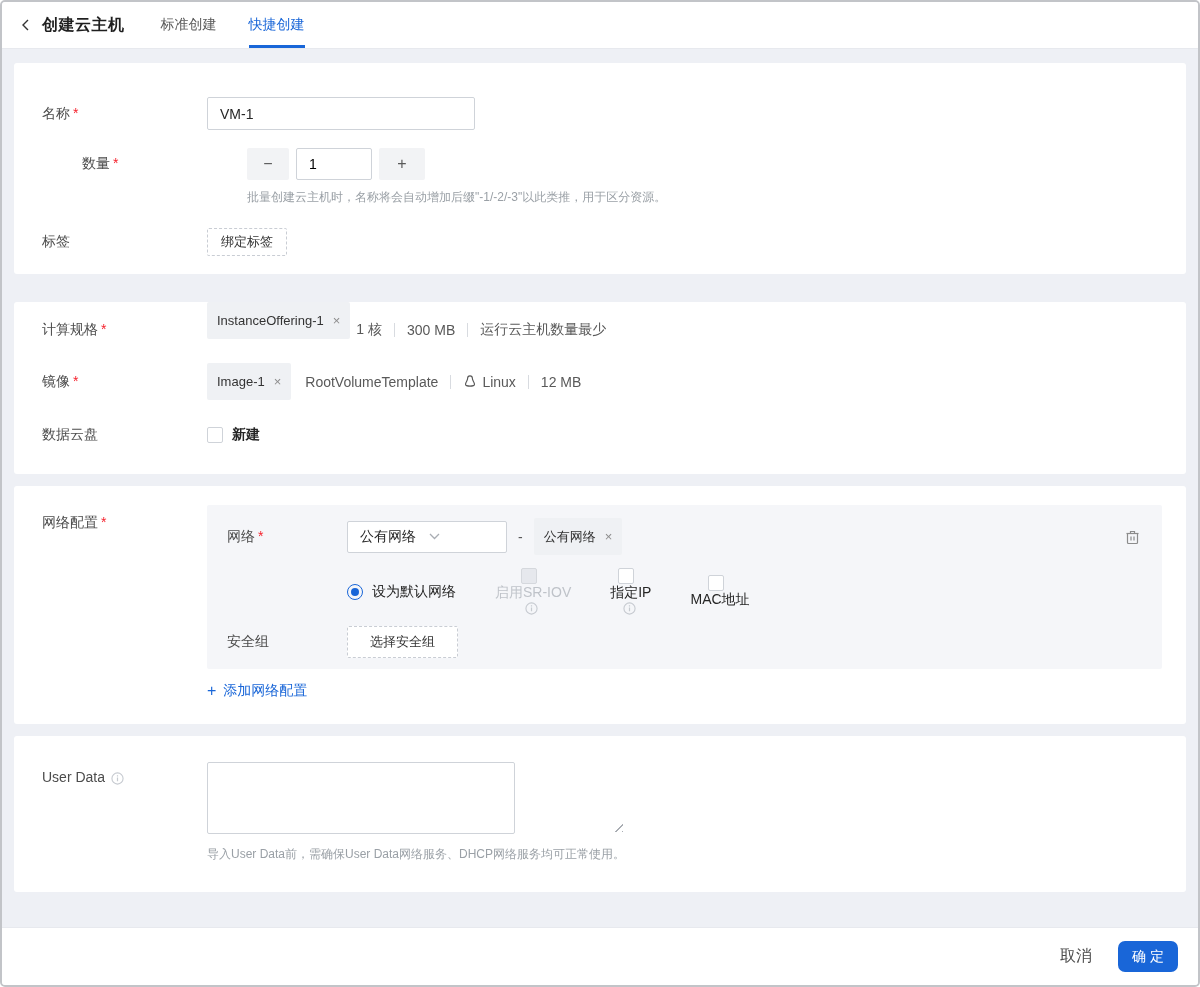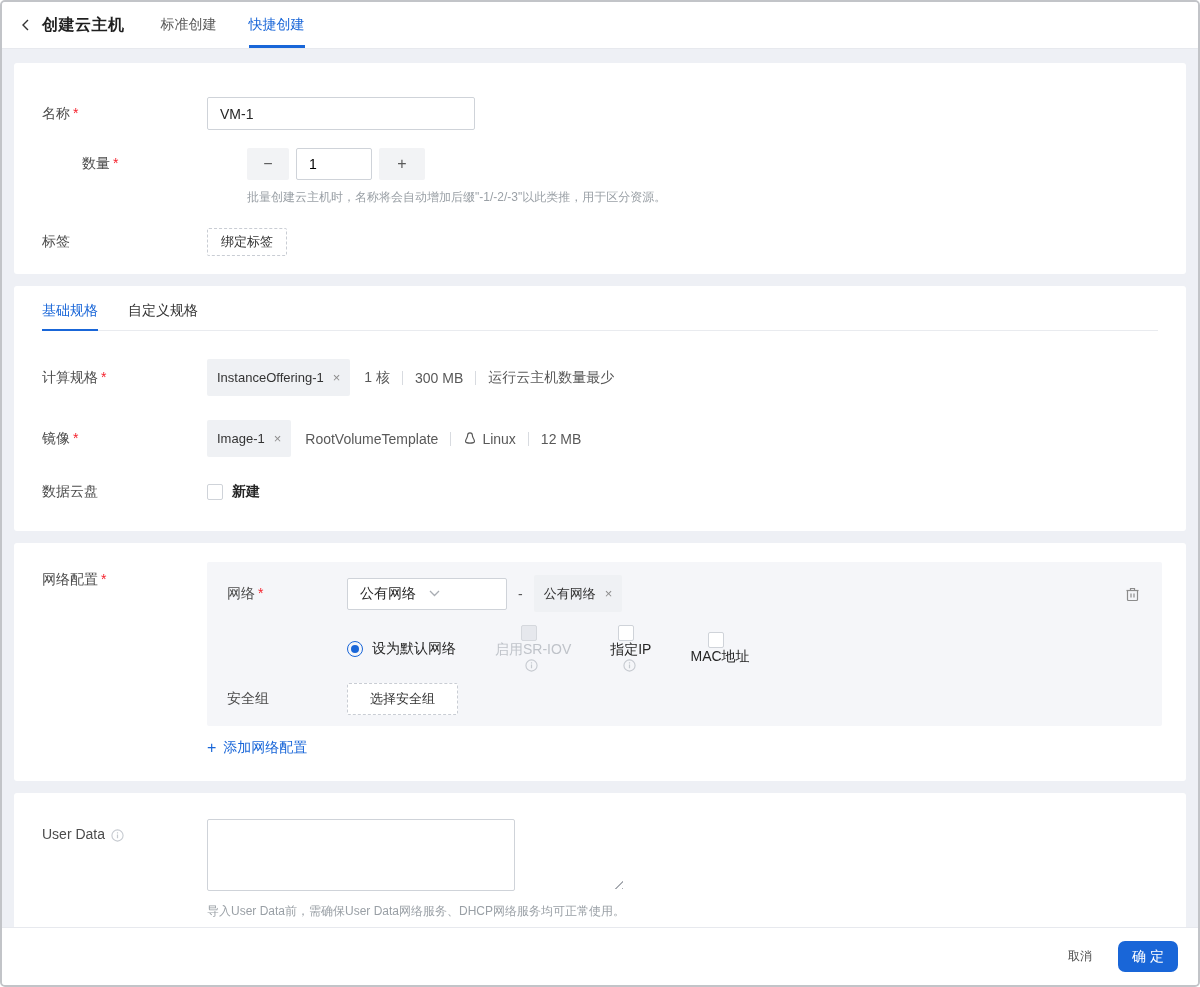--- a/index.html
+++ b/index.html
@@ -37,21 +37,21 @@
 
   
   .card2 { padding:0 28px 30px 28px; }
   .inner-tabs { border-bottom:1px solid #e9ebef; display:flex; padding-top:16px; }
   .inner-tab { margin-right:30px; padding-bottom:9px; color:#333; cursor:pointer; border-bottom:2px solid transparent; margin-bottom:-1px; }
   .inner-tab.active { color:#1966d8; border-bottom-color:#1966d8; }
   .tagchip { display:inline-flex; align-items:center; background:#eff1f4; border-radius:2px; height:37px; padding:0 10px; font-size:13px; color:#333; }
   .tagchip .x { margin-left:9px; color:#8c8c8c; font-size:13px; cursor:pointer; line-height:1; }
   .meta { display:flex; align-items:center; color:#595959; }
   .vdiv { width:1px; height:14px; background:#d8dbe0; margin:0 12px; }
-  .row-gap28 { margin-top:28px; }
+  .row-gap28 { margin-top:28px;align-items:flex-end; }
   .row-gap24 { margin-top:24px; }
   .row-gap26 { margin-top:26px; }
   .cbx { width:16px; height:16px; border:1px solid #cfd3d9; border-radius:2px; background:#fff; display:inline-block; flex:0 0 16px; cursor:pointer; }
   .cbx.disabled { background:#e6e8ed; border-color:#d5d8dd; cursor:default; }
   .cbx-label-strong { margin-left:9px; font-weight:700; color:#262626; }
   .linux-ico { margin:0 5px 0 0; display:inline-flex; }
 
   
   .card3 { padding:19px 24px 24px 28px; }
   .net-panel { flex:1 1 auto; max-width:960px; background:#f5f6f9; border-radius:2px; padding:13px 20px 11px 20px; }
@@ -76,21 +76,21 @@
   .card4 { padding:26px 28px 29px 28px; }
   .ud-label { display:flex; align-items:flex-start; padding-top:7px; color:#4c4c4c; }
   .ud-label .info-ico { margin-top:3px; }
   .ta-wrap { position:relative; }
   textarea.userdata { width:308px; height:72px; border:1px solid #cfd3d9; border-radius:2px; resize:none; font-family:inherit; padding:6px 10px; }
   .ta-wrap::after { content:""; position:absolute; right:2px; bottom:5px; width:9px; height:9px;
      background:repeating-linear-gradient(135deg, transparent 0 2px, #a9adb3 2px 3px, transparent 3px 5px); clip-path:polygon(100% 0,100% 100%,0 100%); }
 
   
   .footbar { flex:0 0 58px; background:#fff; border-top:1px solid #e7e9ee; display:flex; align-items:center; justify-content:flex-end; padding-right:20px; }
-  .btn-cancel { background:none; border:none; color:#4c4c4c; font-size:12px; cursor:pointer; margin-right:26px; font-family:inherit; }
+  .btn-cancel { background:none; border:none; color:#4c4c4c; font-size:16px; cursor:pointer; margin-right:26px; font-family:inherit; }
   .btn-ok { background:#1966d8; color:#fff; border:none; border-radius:7px; height:31px; padding:0 14px; font-size:14px; cursor:pointer; font-family:inherit; }
 
   svg { display:block; }
 </style>
 </head>
 <body>
 
 <div class="frame">
 
   <div class="topbar">
@@ -126,32 +126,28 @@
           <div class="hint">批量创建云主机时，名称将会自动增加后缀"-1/-2/-3"以此类推，用于区分资源。</div>
         </div>
       </div>
       <div class="form-row row-center row-gap22">
         <div class="form-label">标签</div>
         <button class="dashed-btn">绑定标签</button>
       </div>
     </div>
 
     <div class="card card2">
-      <div class="inner-tabs">
-        <div class="inner-tab active">基础规格</div>
-        <div class="inner-tab">自定义规格</div>
-      </div>
 
       <div class="form-row row-center row-gap28">
         <div class="form-label"><span>计算规格</span><span class="req">*</span></div>
         <span class="tagchip">
           <span>InstanceOffering-1</span>
           <span class="x">×</span>
         </span>
-        <span class="meta" style="margin-left:14px;">
+        <span class="meta" style="margin-left:6px;">
           <span>1 核</span>
           <span class="vdiv"></span>
           <span>300 MB</span>
           <span class="vdiv"></span>
           <span>运行云主机数量最少</span>
         </span>
       </div>
 
       <div class="form-row row-center row-gap24">
         <div class="form-label"><span>镜像</span><span class="req">*</span></div>

